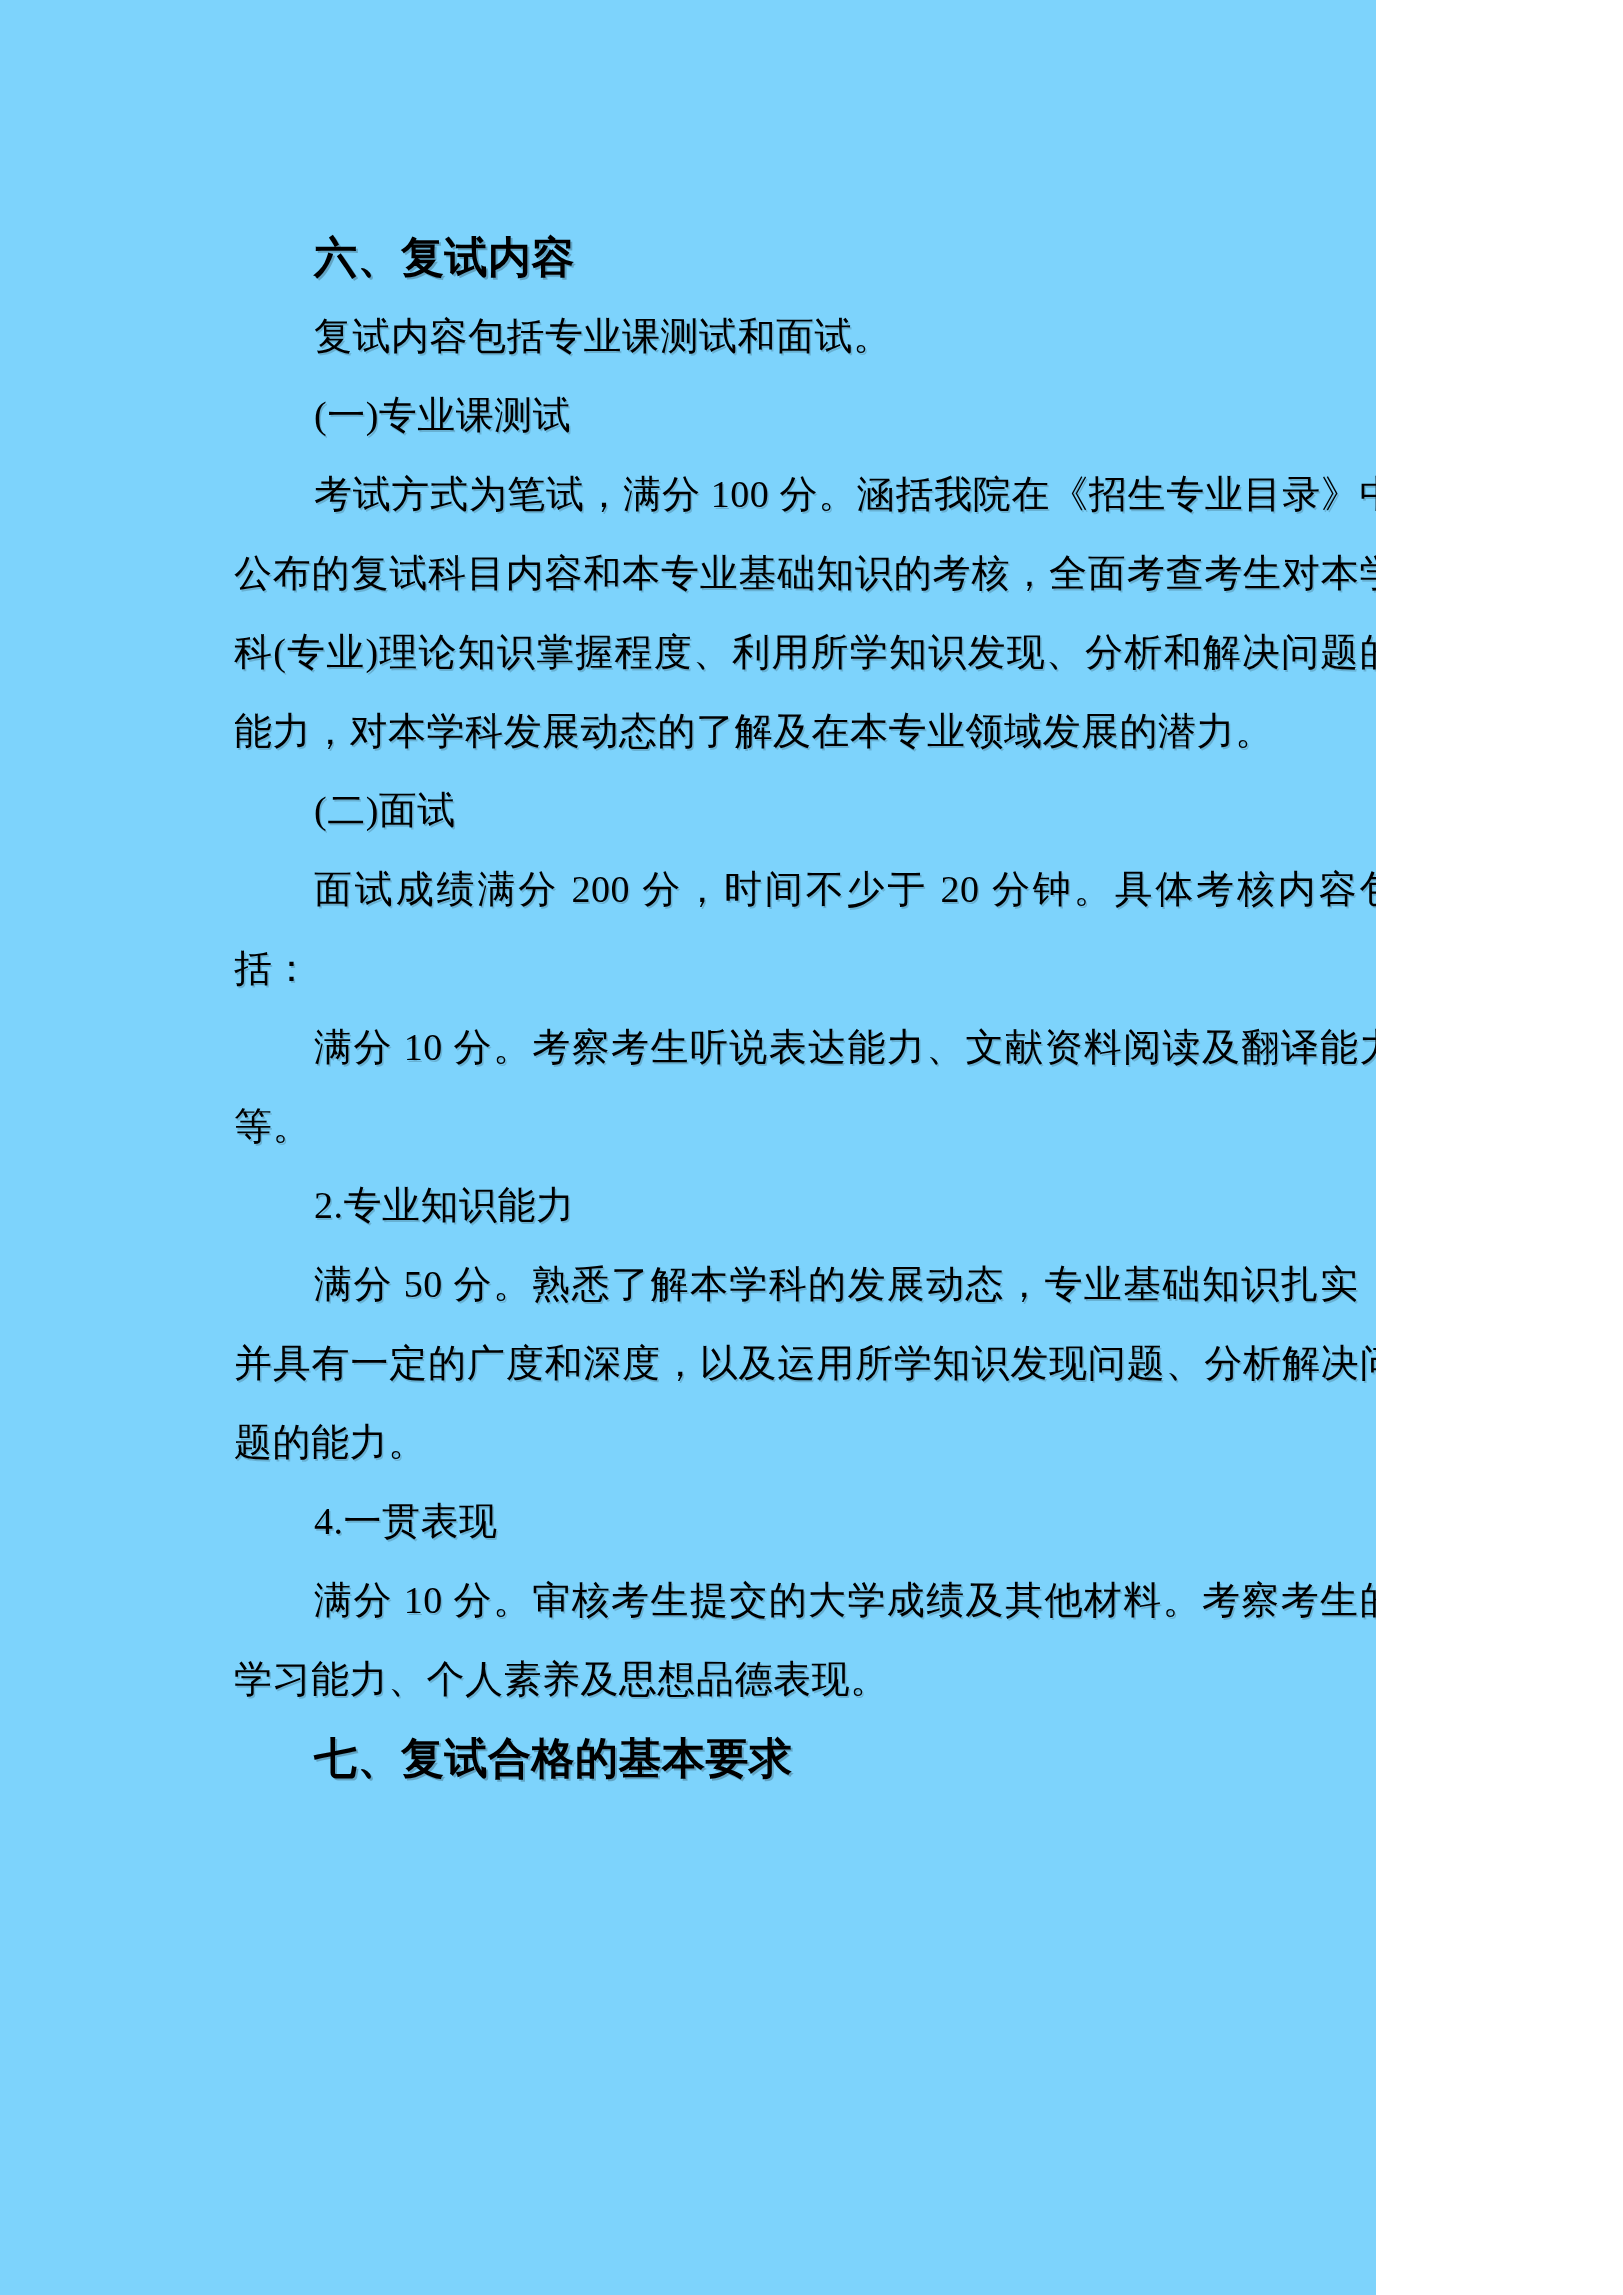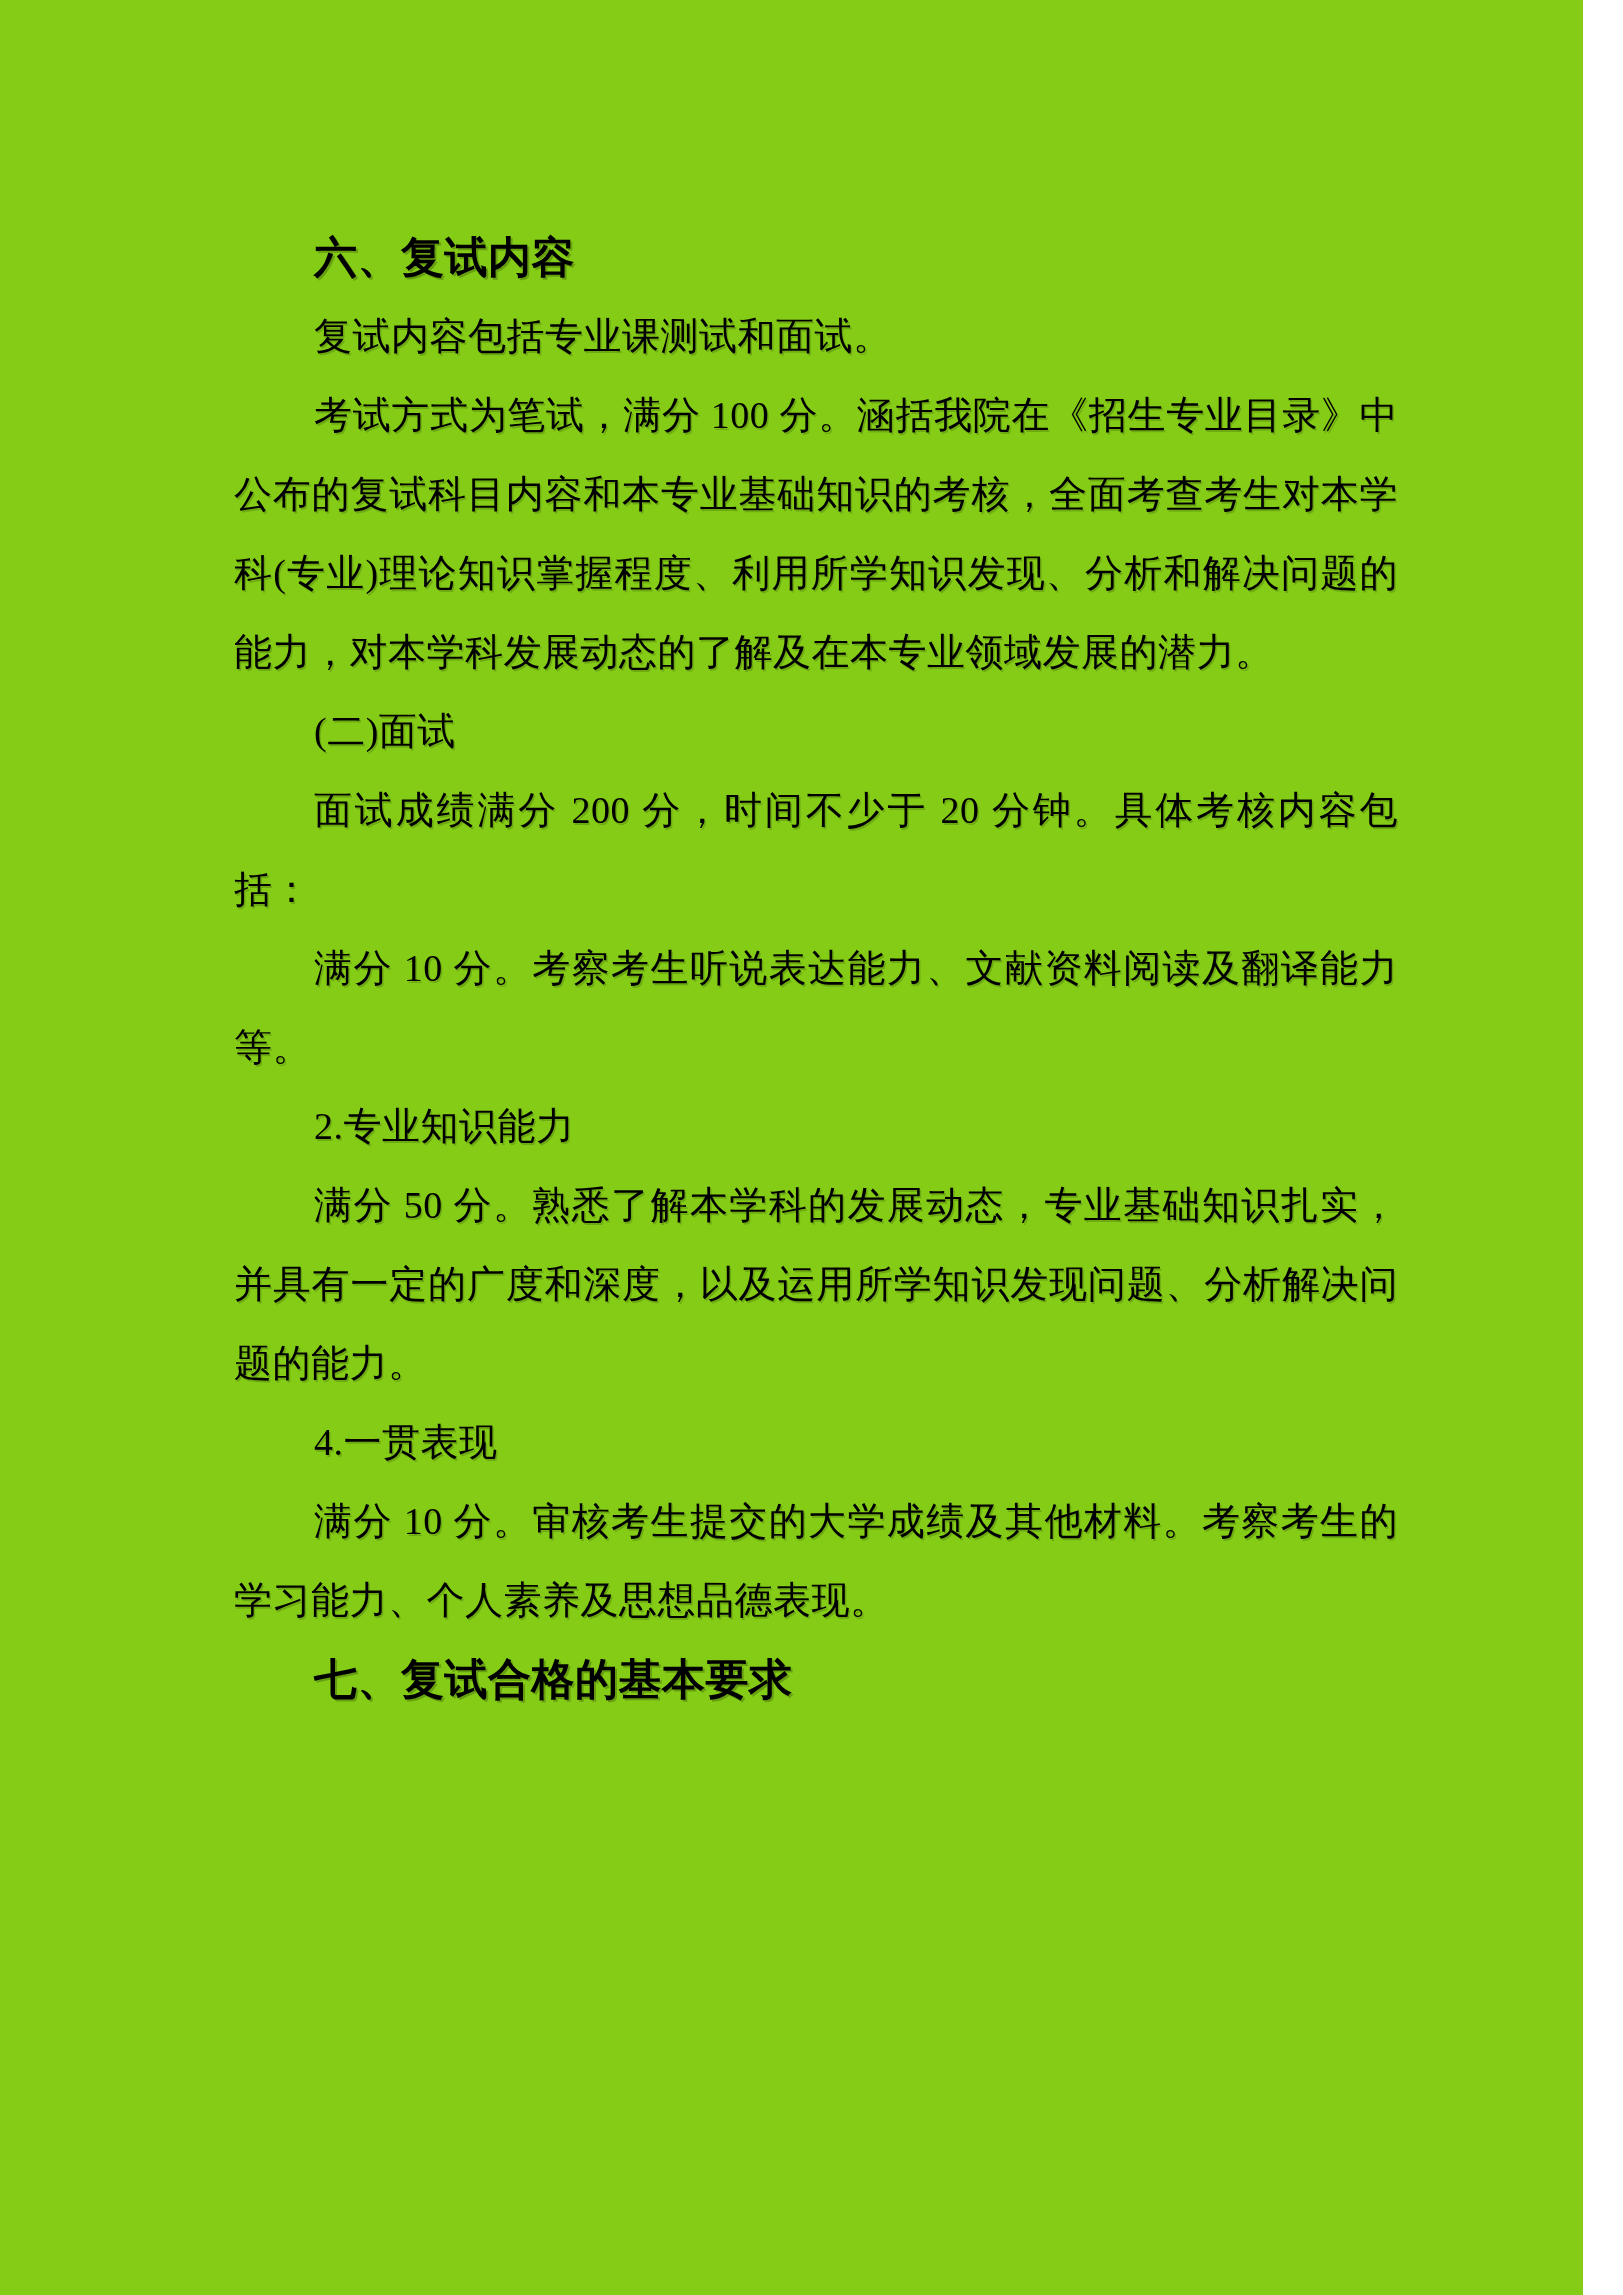--- a/index.html
+++ b/index.html
@@ -2,23 +2,23 @@
 <html style="font-size:8.2px"><head>
 <meta charset="utf-8">
 <style>
   html, body {
     margin: 0;
     padding: 0;
     background: #ffffff;
   }
   .page {
     position: relative;
-    width: 1583px;
+    width: 1376px;
     height: 2295px;
-    background: #84cc16;
+    background: #7dd3fc;
     overflow: hidden;
   }
   .content {
     position: absolute;
     left: 234px;
     top: 218px;
     width: 1164px;
   }
   .para {
     margin: 0;
@@ -44,20 +44,21 @@
     letter-spacing: 0.5px;
   }
 </style>
 </head>
 <body>
 
 <div class="page">
   <div class="content">
     <p class="heading">六、复试内容</p>
     <p class="para">复试内容包括专业课测试和面试。</p>
+    <p class="para">(一)专业课测试</p>
     <p class="para">考试方式为笔试，满分 100 分。涵括我院在《招生专业目录》中公布的复试科目内容和本专业基础知识的考核，全面考查考生对本学科(专业)理论知识掌握程度、利用所学知识发现、分析和解决问题的能力，对本学科发展动态的了解及在本专业领域发展的潜力。</p>
     <p class="para">(二)面试</p>
     <p class="para">面试成绩满分 200 分，时间不少于 20 分钟。具体考核内容包括：</p>
     <p class="para">满分 10 分。考察考生听说表达能力、文献资料阅读及翻译能力等。</p>
     <p class="para">2.专业知识能力</p>
     <p class="para">满分 50 分。熟悉了解本学科的发展动态，专业基础知识扎实，并具有一定的广度和深度，以及运用所学知识发现问题、分析解决问题的能力。</p>
     <p class="para">4.一贯表现</p>
     <p class="para">满分 10 分。审核考生提交的大学成绩及其他材料。考察考生的学习能力、个人素养及思想品德表现。</p>
     <p class="heading">七、复试合格的基本要求</p>
   </div>

